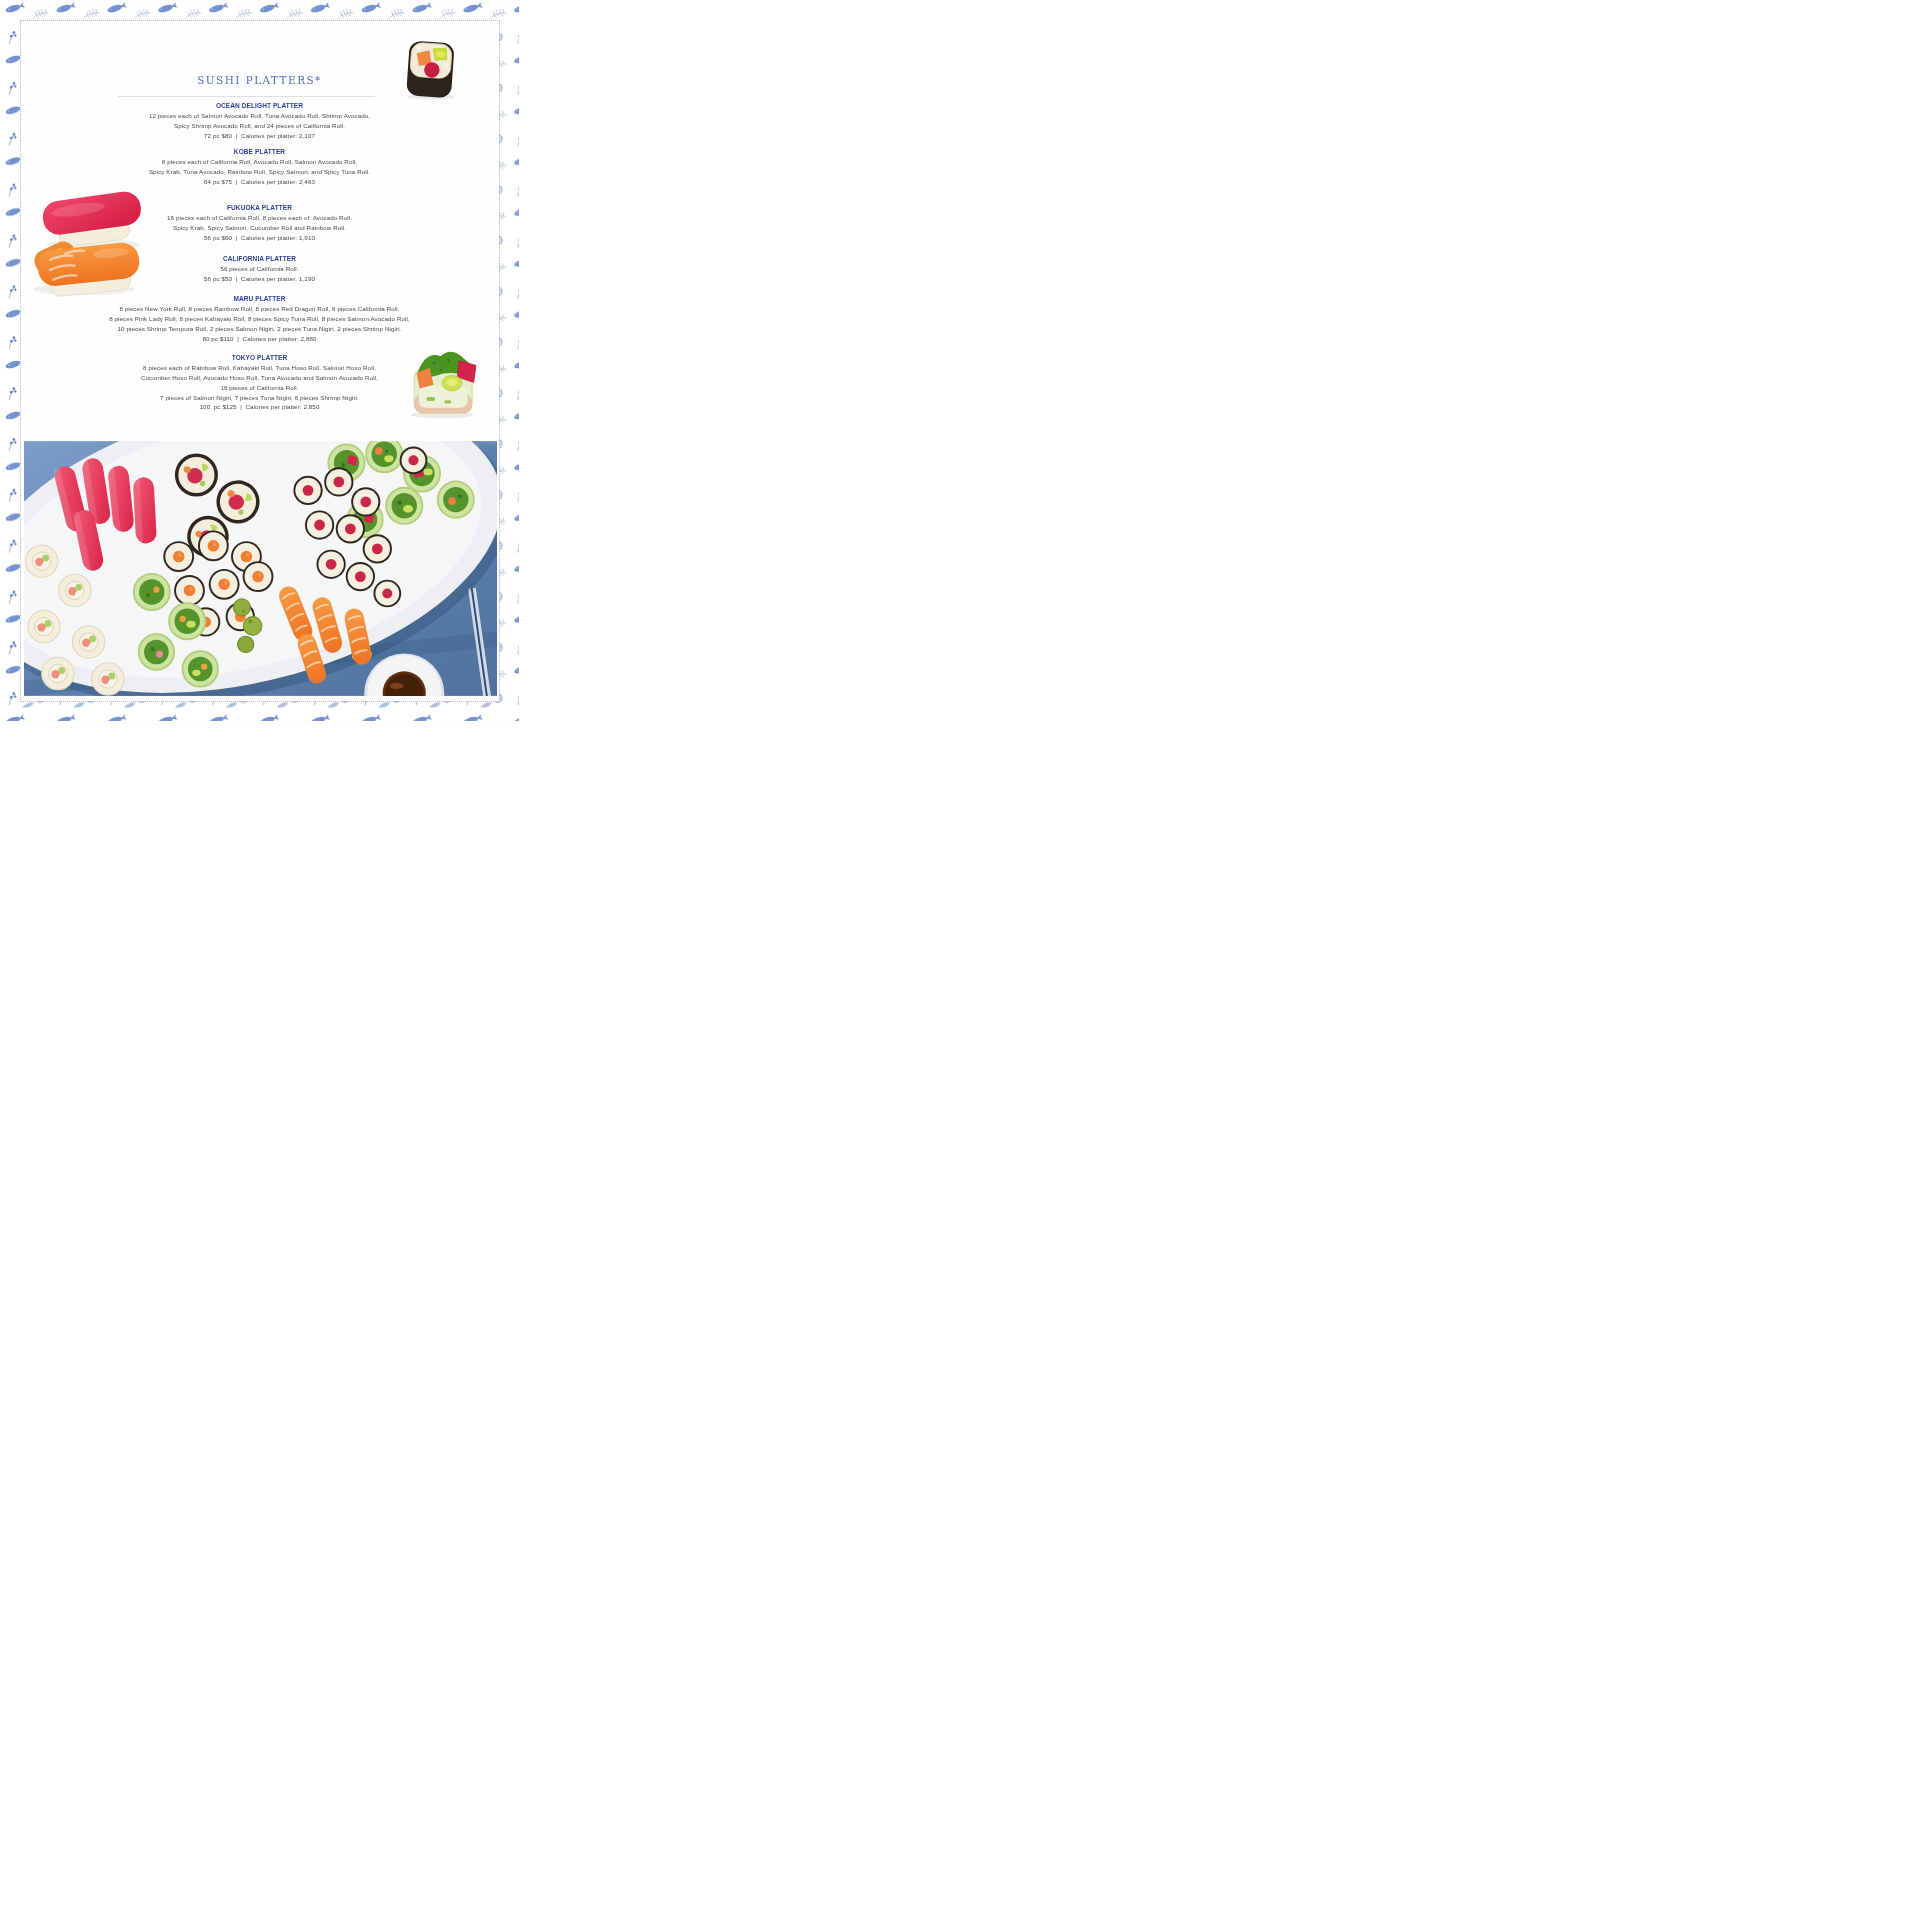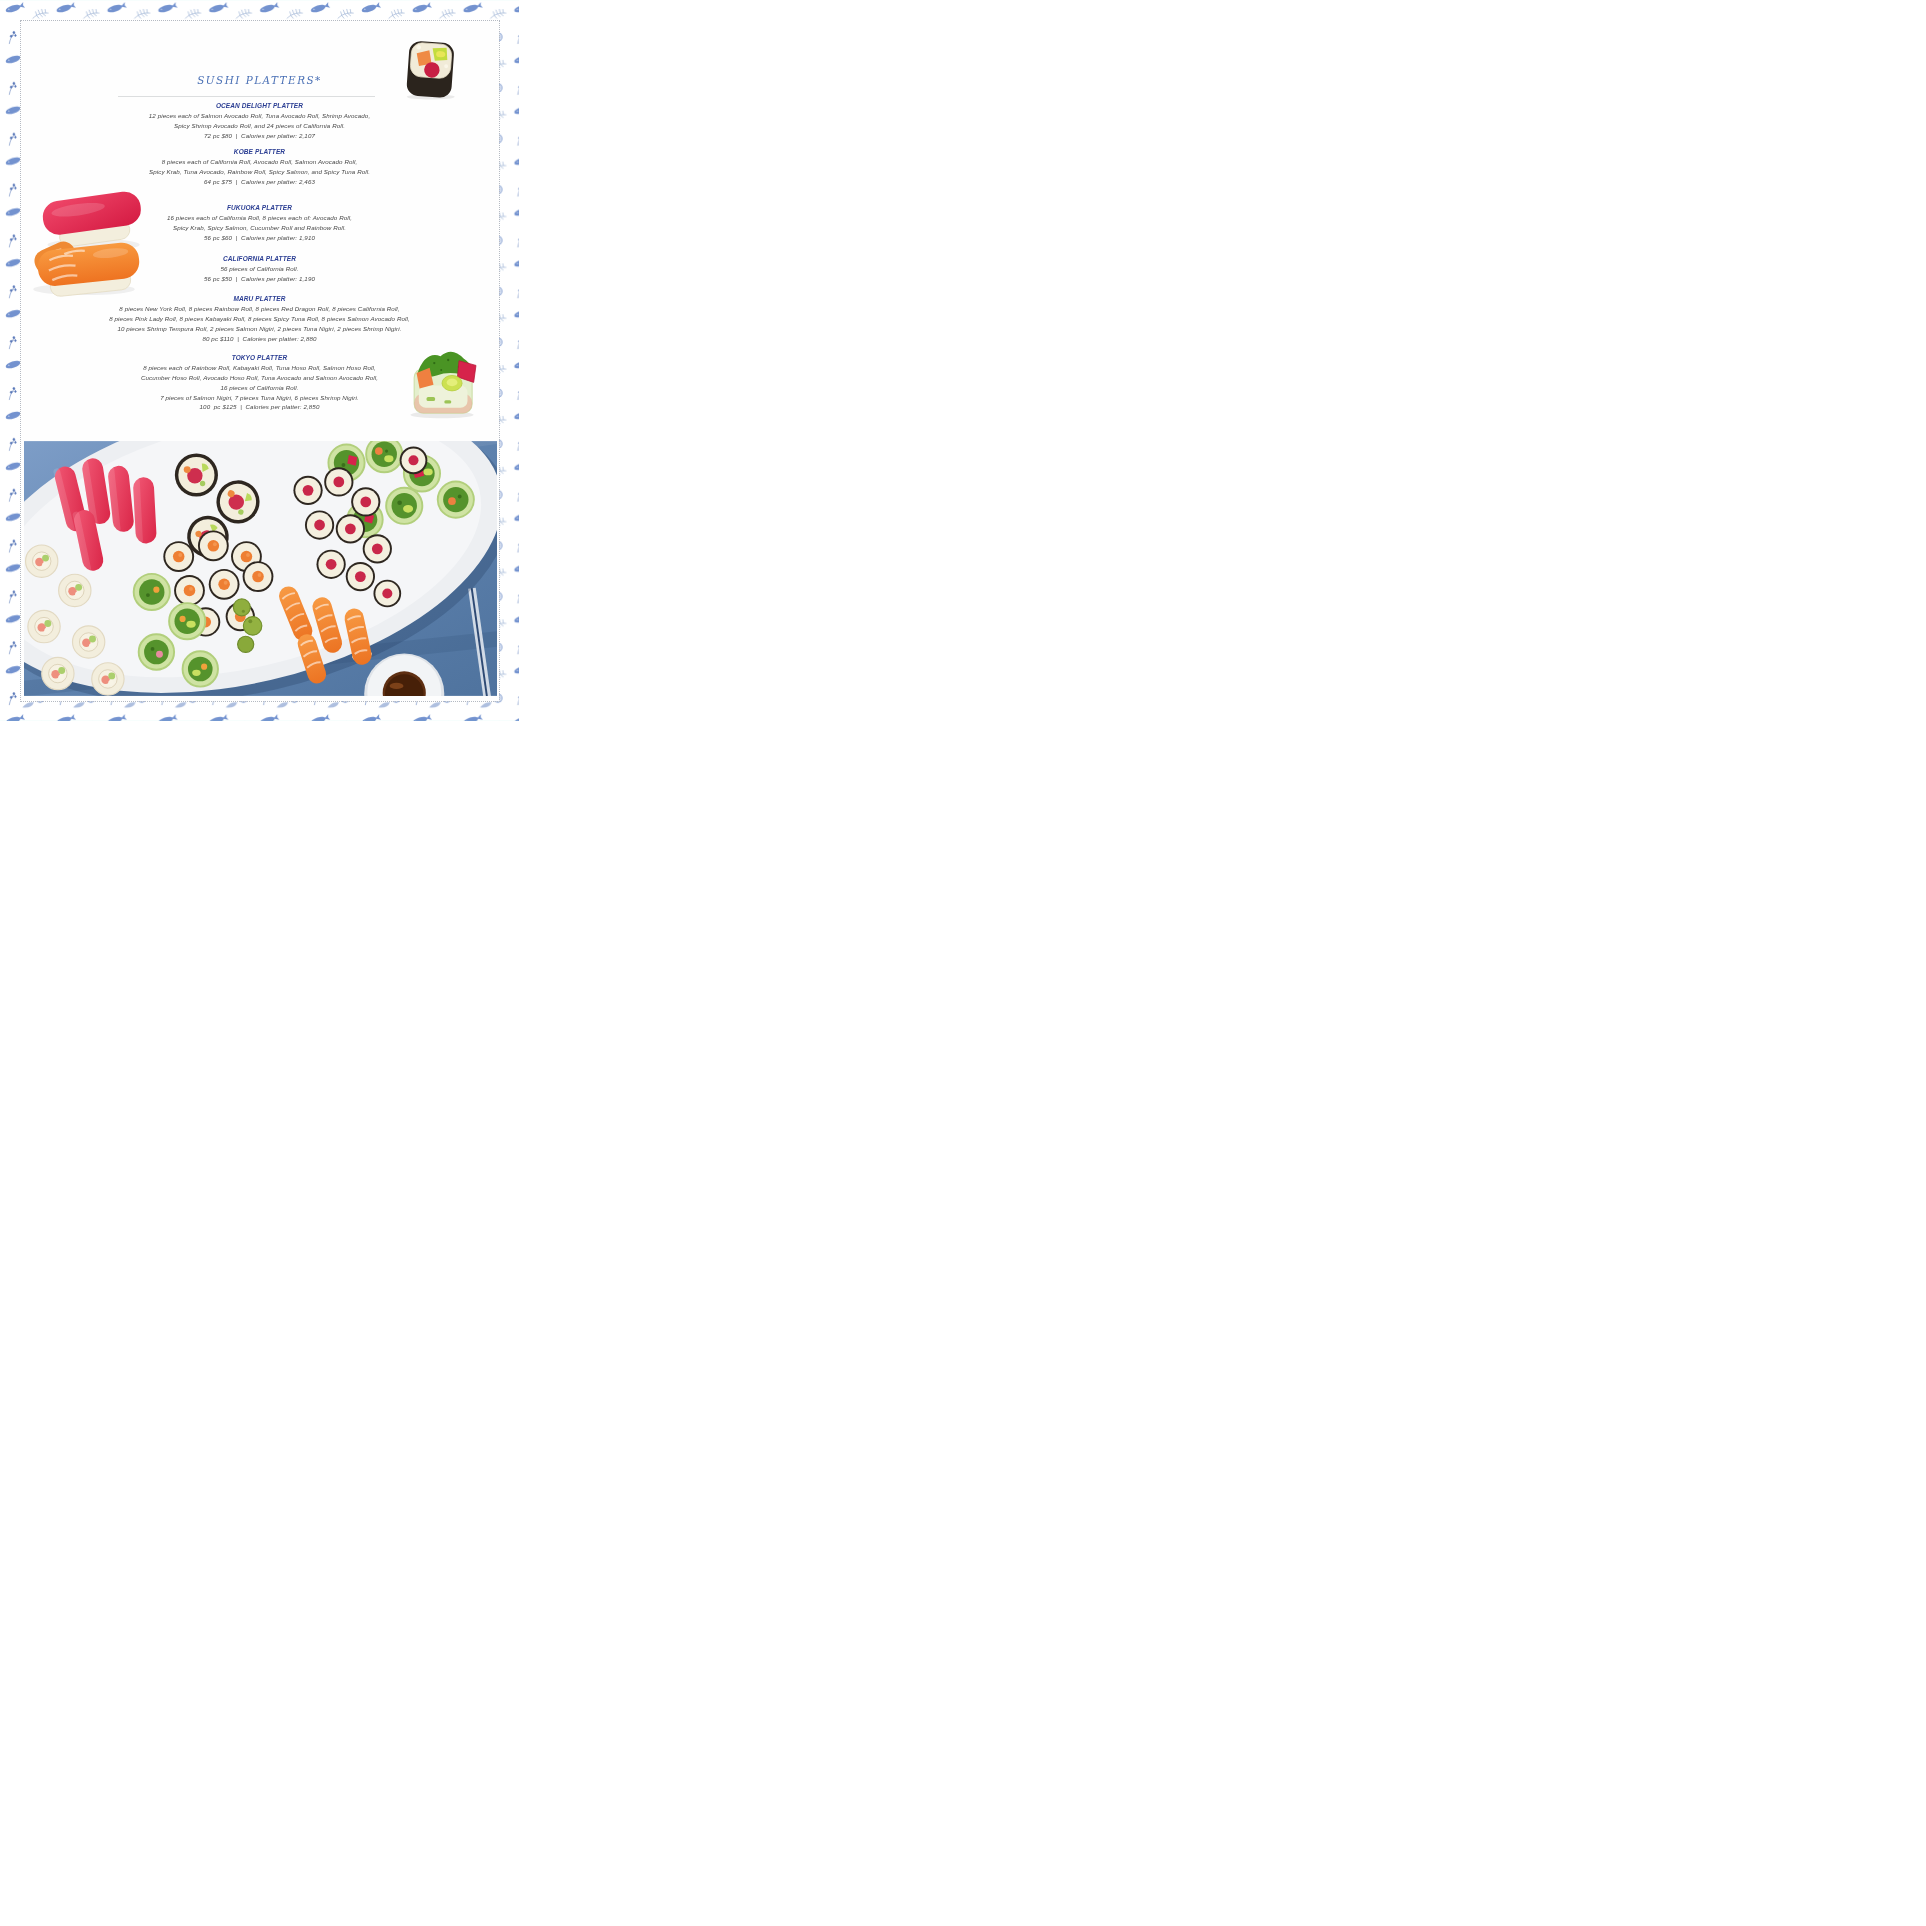--- a/index.html
+++ b/index.html
@@ -1,17 +1,17 @@
 <!DOCTYPE html>
 <html style="font-size:6.2px"><head>
 <meta charset="utf-8">
 <style>
   html,body{margin:0;padding:0;background:#ffffff;}
   .page{position:relative;width:519px;height:721px;overflow:hidden;background:#5eead4;
-        font-family:"Liberation Sans",sans-serif;font-style:italic;}
+        font-family:"Liberation Sans",sans-serif;}
   .bg{position:absolute;left:0;top:0;}
   .content-mask{position:absolute;left:20px;top:20px;width:479px;height:681px;background:#fefefe;}
   .dotted-frame{position:absolute;left:19.6px;top:19.6px;width:478px;height:680px;
         border:0.8px dotted #b5bac2;pointer-events:none;z-index:40;}
   .title{position:absolute;top:74px;left:0;width:100%;margin:0;text-align:center;z-index:10;
         font-family:"DejaVu Serif","Liberation Serif",serif;font-weight:500;
         font-size:10.4px;letter-spacing:1.5px;color:#4a70b5;}
   .divider{position:absolute;top:96px;left:118px;width:257px;height:0.8px;background:#dcdedf;z-index:5;}
   section.platter{position:absolute;left:0;width:519px;text-align:center;z-index:10;}
   section.platter h2{margin:0 0 2.3px 0;font-size:6.5px;font-weight:700;color:#2b3e93;letter-spacing:0.1px;}

